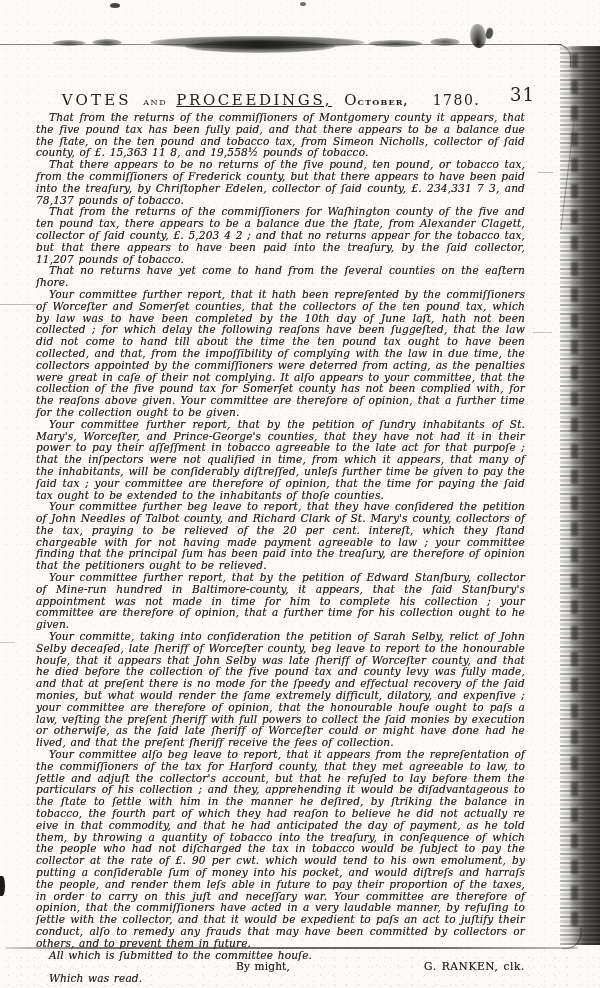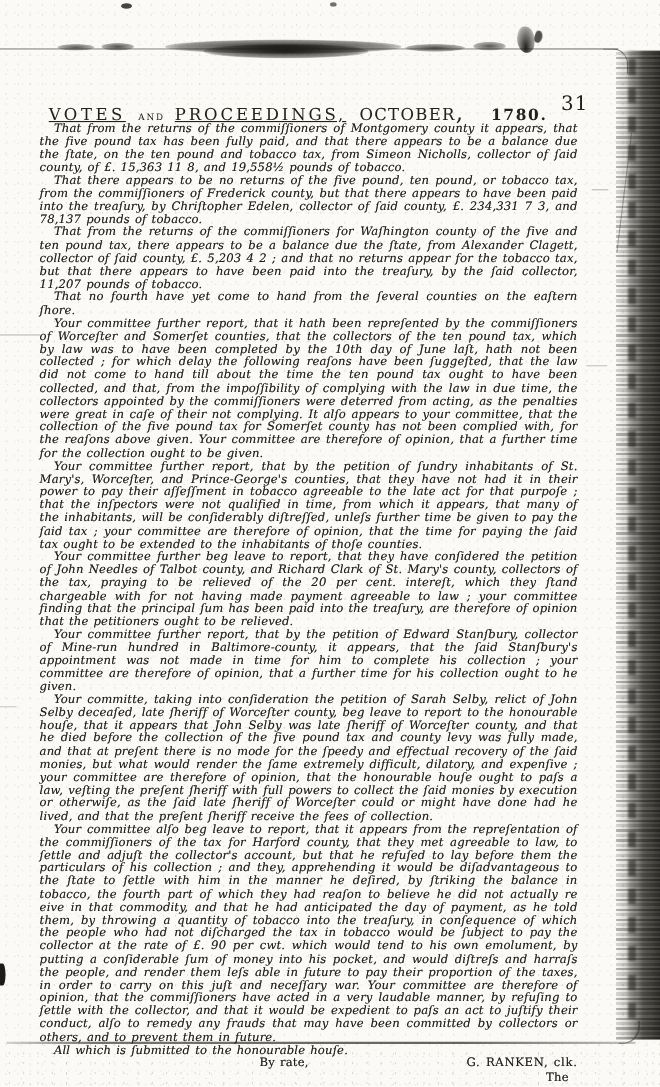--- a/index.html
+++ b/index.html
@@ -63,26 +63,26 @@
   .right-dash-2 { position:absolute; top:332px; left:533px; width:19px; height:1px; background:rgba(40,38,34,0.26); }
   .bottom-speckle { position:absolute; top:950px; left:0; width:600px; height:38px;
     background-image:
       radial-gradient(circle, rgba(60,58,52,0.2) 0.6px, transparent 0.8px),
       radial-gradient(circle, rgba(60,58,52,0.12) 0.7px, transparent 0.9px);
     background-size: 13px 9px, 21px 15px; background-position: 2px 3px, 9px 8px; }
   
   .page-header { position:absolute; top:90px; left:36px; width:470px; text-align:center;
     color:#232119; white-space:nowrap; }
   .t-caps { font-size:15px; letter-spacing:2.6px; }
-  .t-votes { letter-spacing:3.2px;text-decoration:underline; }
+  .t-votes { letter-spacing:3.2px; }
   .t-and { font-variant:small-caps; text-transform:lowercase; font-size:12px; letter-spacing:1.6px; margin:12px 4px; }
   .t-proc { margin-right:7px;text-decoration:underline; }
   .t-month-i { font-size:15px; letter-spacing:1px; }
-  .t-month-r { font-variant:small-caps; font-size:21px; letter-spacing:1.2px; margin-right:19px; }
-  .t-year { font-size:14px; letter-spacing:1.5px;font-weight:bold; }
+  .t-month-r { font-variant:small-caps; font-size:11px; letter-spacing:1.2px; margin-right:19px;font-weight:bold; }
+  .t-year { font-size:14px; letter-spacing:1.5px; }
   .page-number { position:absolute; top:84px; left:510px; font-size:18px; letter-spacing:1px; color:#232119; }
   .text-block {
     position:absolute; top:112px; left:36px; width:489px;
     color:#211f1b; font-size:10.6px; line-height:11.8px;
     text-align:justify; letter-spacing:0.12px; word-spacing:1.1px;
     text-shadow:0 0 0.4px rgba(33,31,27,0.55);
   }
   .text-block p { margin:0; text-indent:13px;font-style:italic; }
   .sig-row { display:flex; align-items:baseline; }
   .by-order { margin-left:200px; }
@@ -124,28 +124,29 @@
     <span class="t-caps t-proc">PROCEEDINGS,</span>
     <span class="t-month-i">O</span><span class="t-month-r">ctober,</span>
     <span class="t-year">1780.</span>
   </div>
   <div class="page-number">31</div>
 
   <div class="text-block">
     <p>That from the returns of the commiſſioners of Montgomery county it appears, that the five pound tax has been fully paid, and that there appears to be a balance due the ſtate, on the ten pound and tobacco tax, from Simeon Nicholls, collector of ſaid county, of £. 15,363 11 8, and 19,558½ pounds of tobacco.</p>
     <p>That there appears to be no returns of the five pound, ten pound, or tobacco tax, from the commiſſioners of Frederick county, but that there appears to have been paid into the treaſury, by Chriſtopher Edelen, collector of ſaid county, £. 234,331 7 3, and 78,137 pounds of tobacco.</p>
     <p>That from the returns of the commiſſioners for Waſhington county of the five and ten pound tax, there appears to be a balance due the ſtate, from Alexander Clagett, collector of ſaid county, £. 5,203 4 2 ; and that no returns appear for the tobacco tax, but that there appears to have been paid into the treaſury, by the ſaid collector, 11,207 pounds of tobacco.</p>
-    <p>That no fourth have yet come to hand from the ſeveral counties on the eaſtern ſhore.</p>
+    <p>That no returns have yet come to hand from the ſeveral counties on the eaſtern ſhore.</p>
     <p>Your committee further report, that it hath been repreſented by the commiſſioners of Worceſter and Somerſet counties, that the collectors of the ten pound tax, which by law was to have been completed by the 10th day of June laſt, hath not been collected ; for which delay the following reaſons have been ſuggeſted, that the law did not come to hand till about the time the ten pound tax ought to have been collected, and that, from the impoſſibility of complying with the law in due time, the collectors appointed by the commiſſioners were deterred from acting, as the penalties were great in caſe of their not complying.  It alſo appears to your committee, that the collection of the five pound tax for Somerſet county has not been complied with, for the reaſons above given.  Your committee are therefore of opinion, that a further time for the collection ought to be given.</p>
     <p>Your committee further report, that by the petition of ſundry inhabitants of St. Mary's, Worceſter, and Prince-George's counties, that they have not had it in their power to pay their aſſeſſment in tobacco agreeable to the late act for that purpoſe ; that the inſpectors were not qualified in time, from which it appears, that many of the inhabitants, will be conſiderably diſtreſſed, unleſs further time be given to pay the ſaid tax ; your committee are therefore of opinion, that the time for paying the ſaid tax ought to be extended to the inhabitants of thoſe counties.</p>
     <p>Your committee further beg leave to report, that they have conſidered the petition of John Needles of Talbot county, and Richard Clark of St. Mary's county, collectors of the tax, praying to be relieved of the 20 per cent. intereſt, which they ſtand chargeable with for not having made payment agreeable to law ; your committee finding that the principal ſum has been paid into the treaſury, are therefore of opinion that the petitioners ought to be relieved.</p>
     <p>Your committee further report, that by the petition of Edward Stanſbury, collector of Mine-run hundred in Baltimore-county, it appears, that the ſaid Stanſbury's appointment was not made in time for him to complete his collection ; your committee are therefore of opinion, that a further time for his collection ought to he given.</p>
     <p>Your committe, taking into conſideration the petition of Sarah Selby, relict of John Selby deceaſed, late ſheriff of Worceſter county, beg leave to report to the honourable houſe, that it appears that John Selby was late ſheriff of Worceſter county, and that he died before the collection of the five pound tax and county levy was fully made, and that at preſent there is no mode for the ſpeedy and effectual recovery of the ſaid monies, but what would render the ſame extremely difficult, dilatory, and expenſive ; your committee are therefore of opinion, that the honourable houſe ought to paſs a law, veſting the preſent ſheriff with full powers to collect the ſaid monies by execution or otherwiſe, as the ſaid late ſheriff of Worceſter could or might have done had he lived, and that the preſent ſheriff receive the fees of collection.</p>
     <p>Your committee alſo beg leave to report, that it appears from the repreſentation of the commiſſioners of the tax for Harford county, that they met agreeable to law, to ſettle and adjuſt the collector's account, but that he refuſed to lay before them the particulars of his collection ; and they, apprehending it would be diſadvantageous to the ſtate to ſettle with him in the manner he deſired, by ſtriking the balance in tobacco, the fourth part of which they had reaſon to believe he did not actually re eive in that commodity, and that he had anticipated the day of payment, as he told them, by throwing a quantity of tobacco into the treaſury, in conſequence of which the people who had not diſcharged the tax in tobacco would be ſubject to pay the collector at the rate of £. 90 per cwt. which would tend to his own emolument, by putting a conſiderable ſum of money into his pocket, and would diſtreſs and harraſs the people, and render them leſs able in future to pay their proportion of the taxes, in order to carry on this juſt and neceſſary war.  Your committee are therefore of opinion, that the commiſſioners have acted in a very laudable manner, by refuſing to ſettle with the collector, and that it would be expedient to paſs an act to juſtify their conduct, alſo to remedy any frauds that may have been committed by collectors or others, and to prevent them in future.</p>
-    <p>All which is ſubmitted to the honourable houſe.</p>
+    <p>All which is ſubmitted to the committee houſe.</p>
     <div class="sig-row">
-      <span class="by-order">By rate,</span>
+      <span class="by-order">By might,</span>
       <span class="clerk">G. RANKEN, clk.</span>
     </div>
+    <p class="closing-line">Which was read.</p>
     <div class="catchword">The</div>
   </div>
 
 </div>
 
 </body></html>

